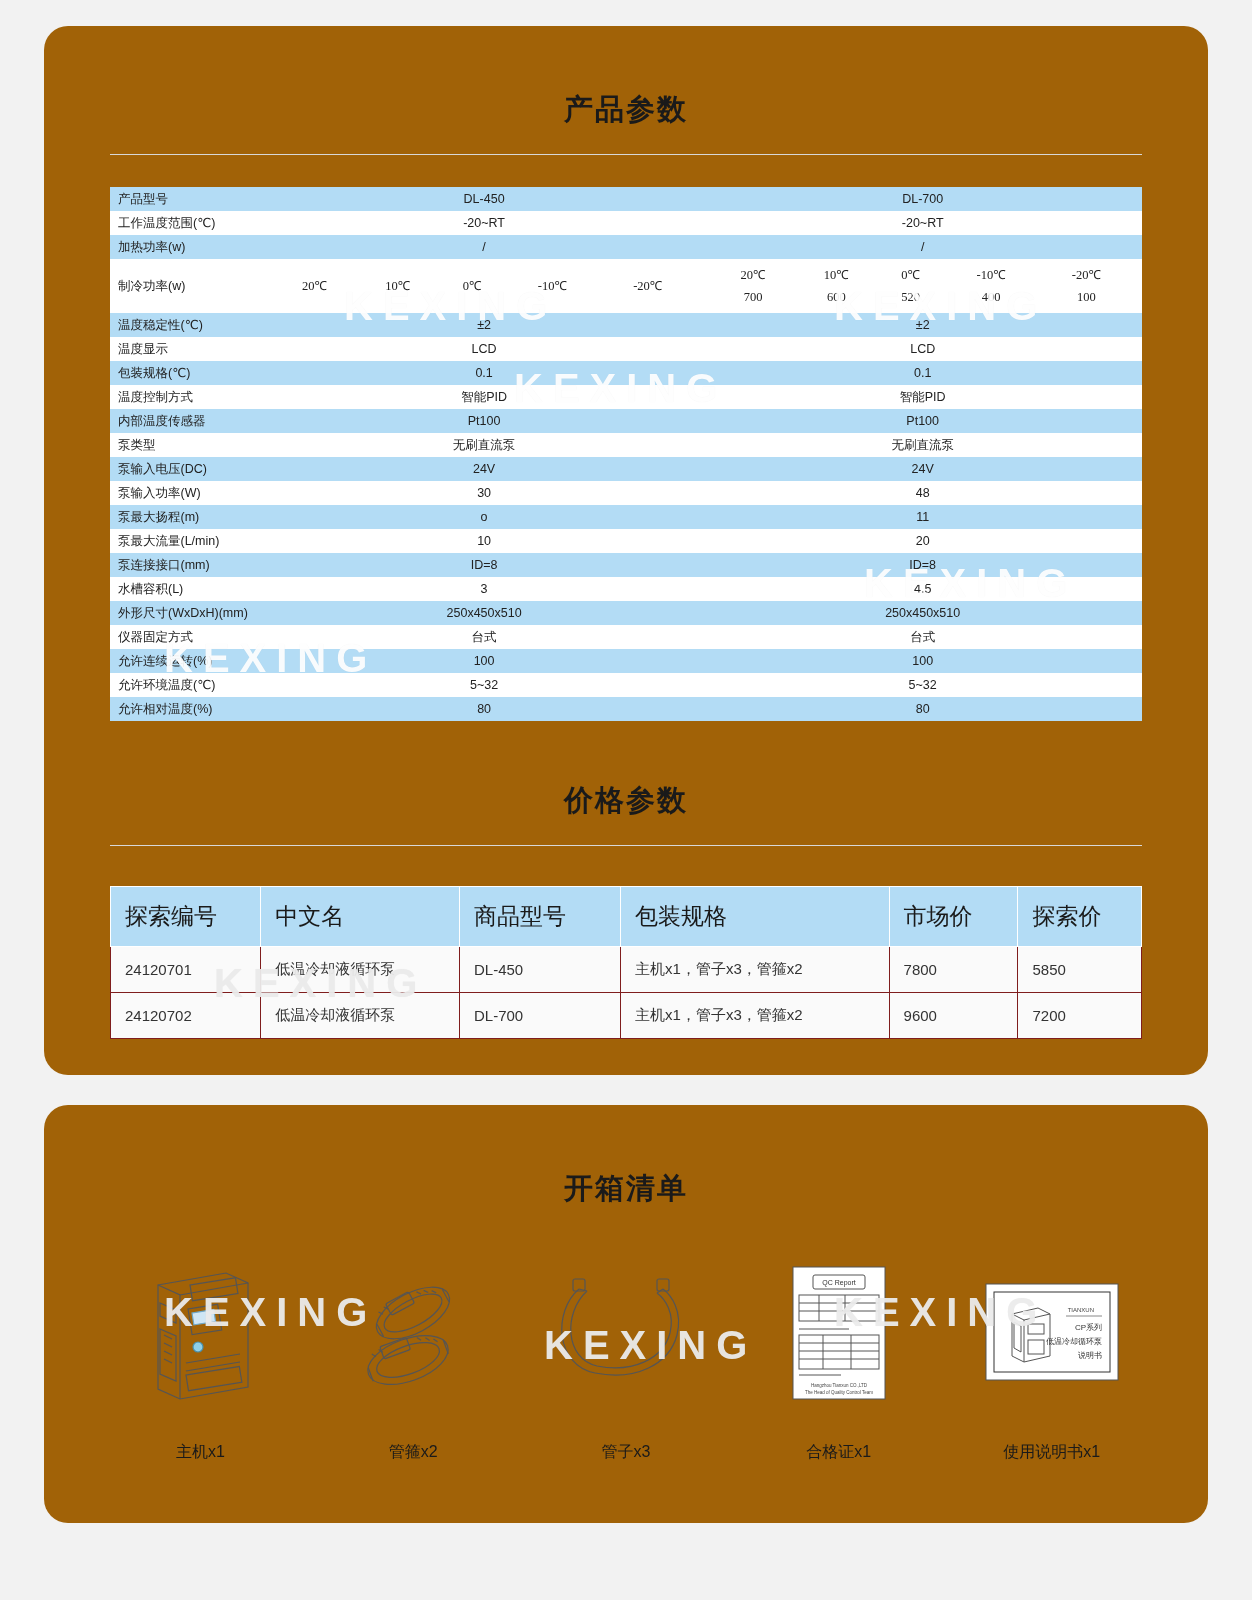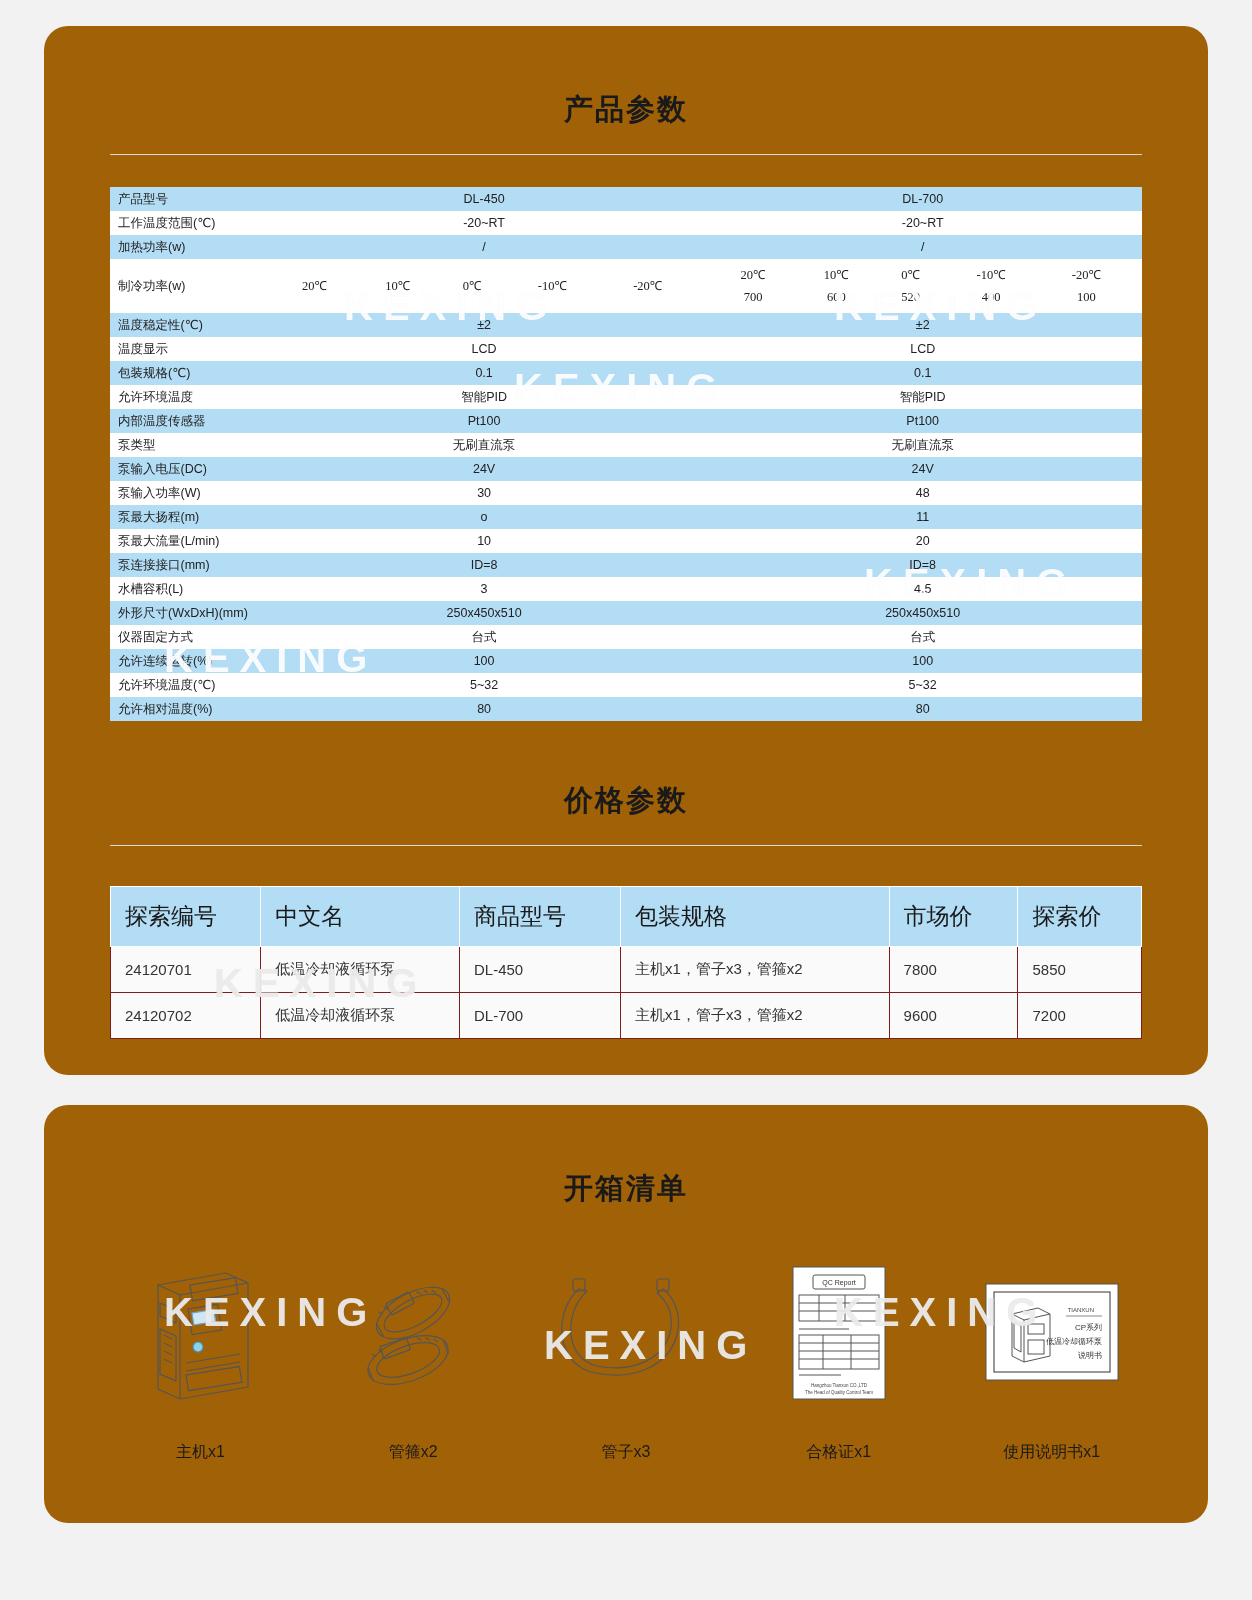--- a/index.html
+++ b/index.html
@@ -237,21 +237,21 @@
             <td class="label">温度显示</td>
             <td class="val val450">LCD</td>
             <td class="val val700">LCD</td>
           </tr>
           <tr class="blue">
             <td class="label">包装规格(℃)</td>
             <td class="val val450">0.1</td>
             <td class="val val700">0.1</td>
           </tr>
           <tr class="white">
-            <td class="label">允许环境温度</td>
+            <td class="label">温度控制方式</td>
             <td class="val val450">智能PID</td>
             <td class="val val700">智能PID</td>
           </tr>
           <tr class="blue">
             <td class="label">内部温度传感器</td>
             <td class="val val450">Pt100</td>
             <td class="val val700">Pt100</td>
           </tr>
           <tr class="white">
             <td class="label">泵类型</td>

